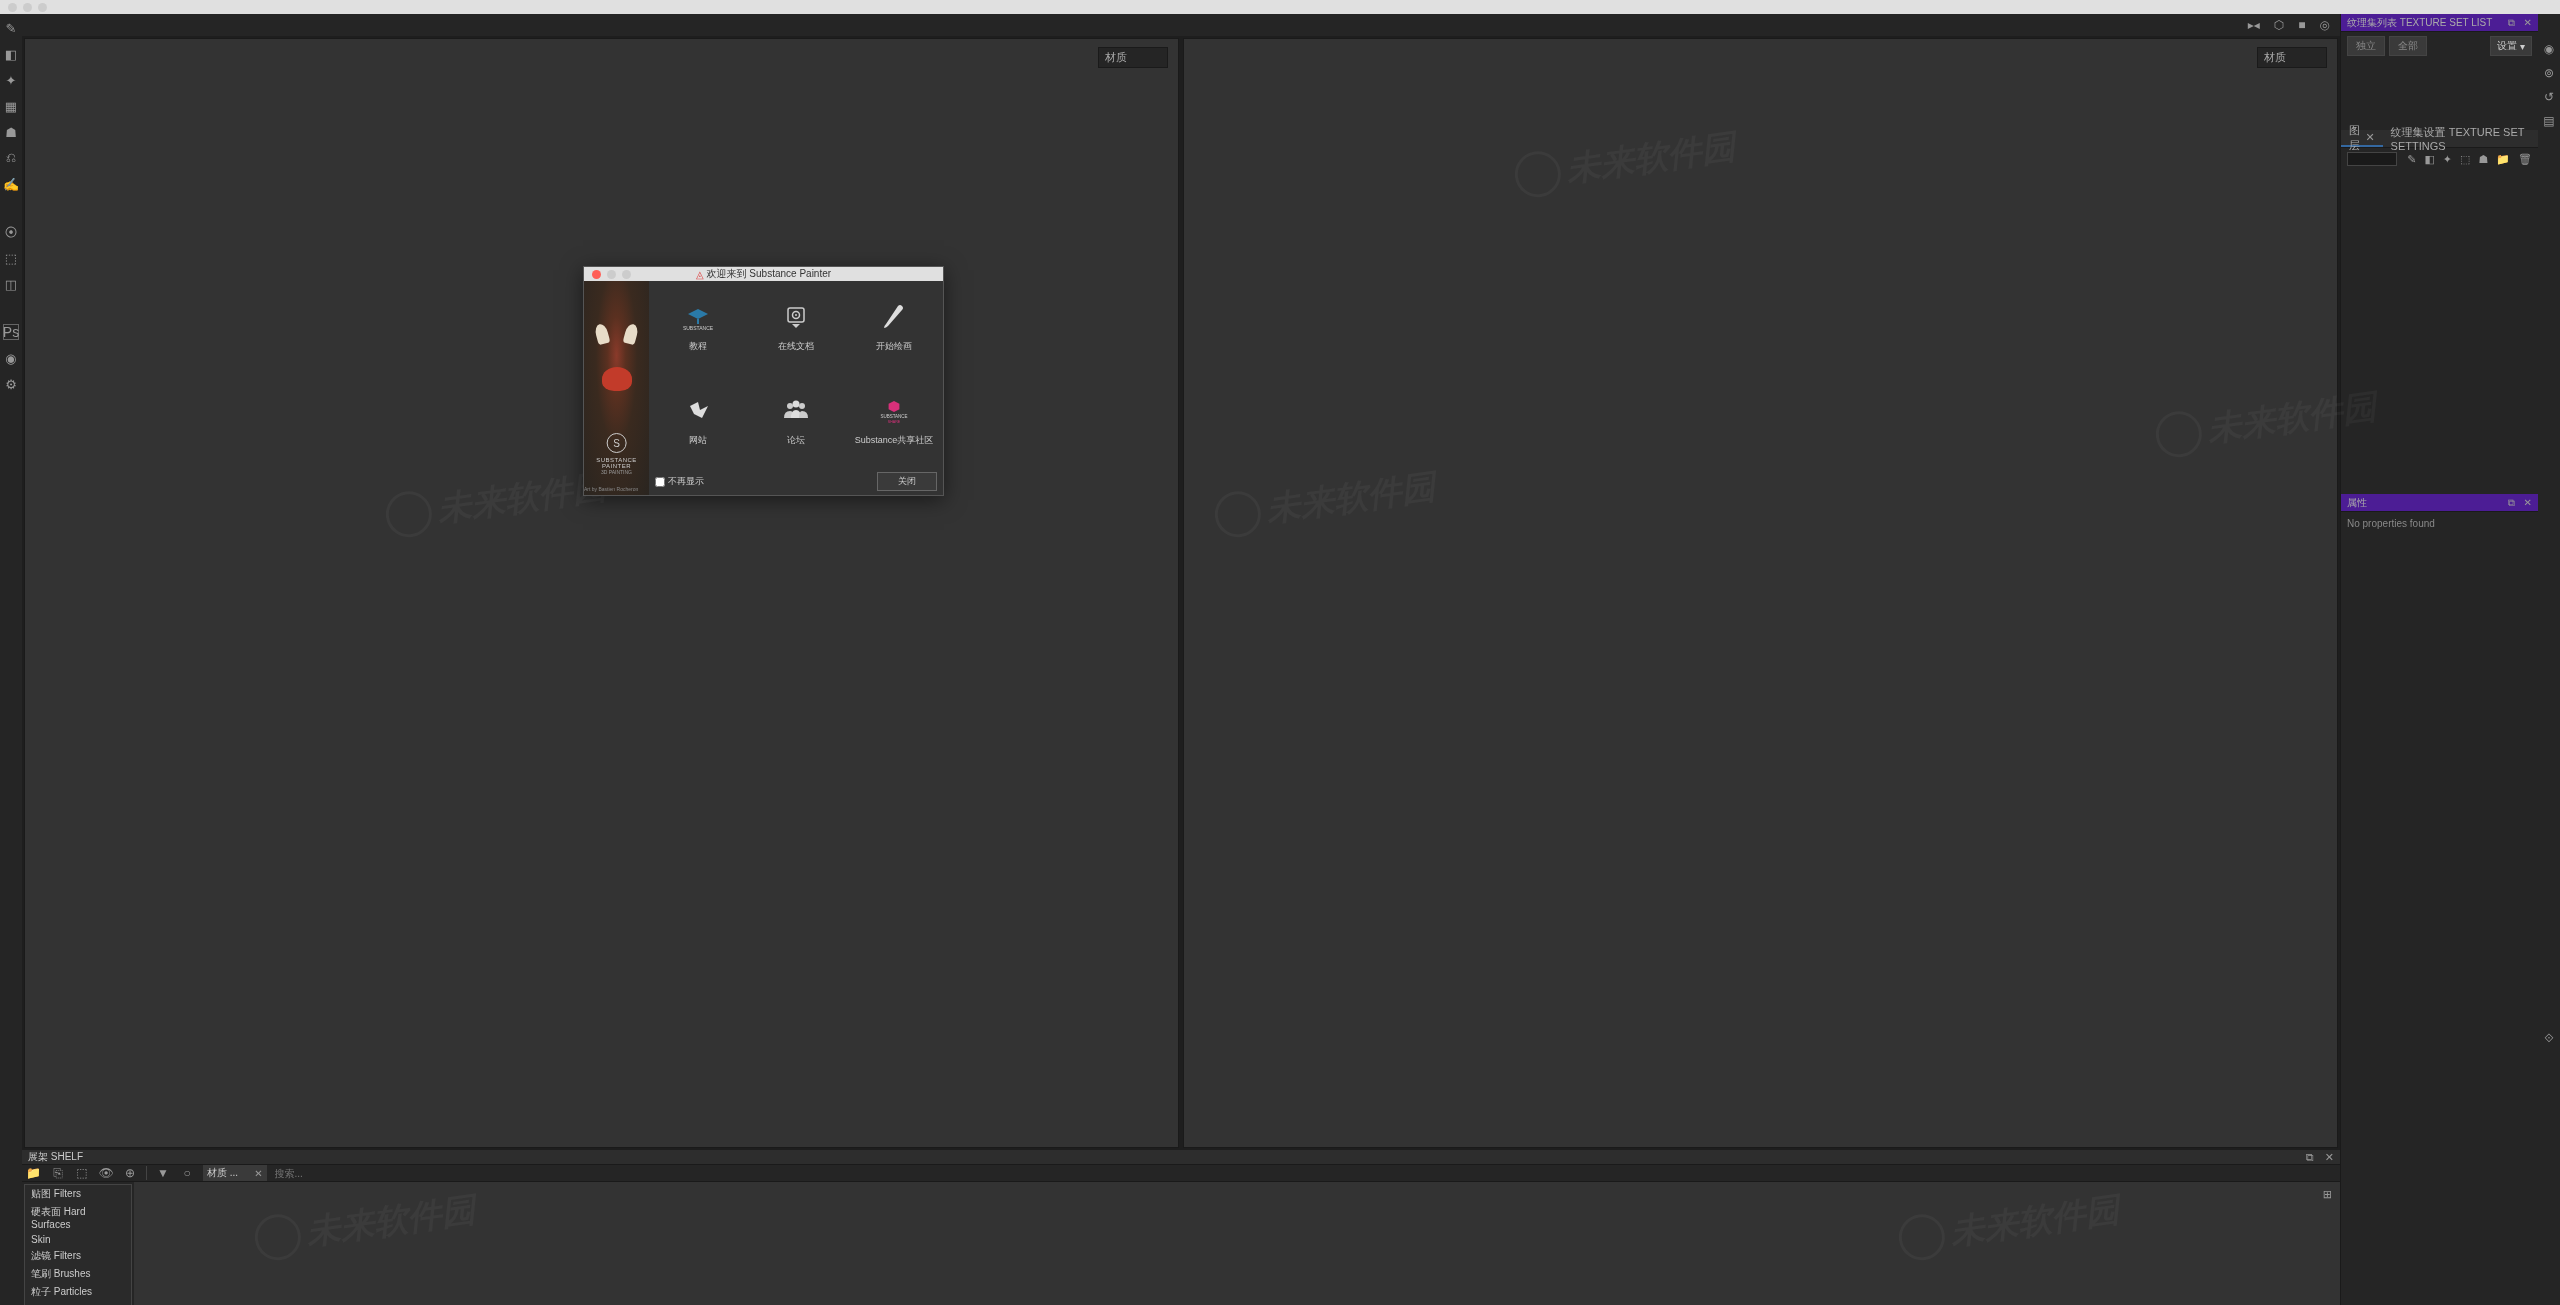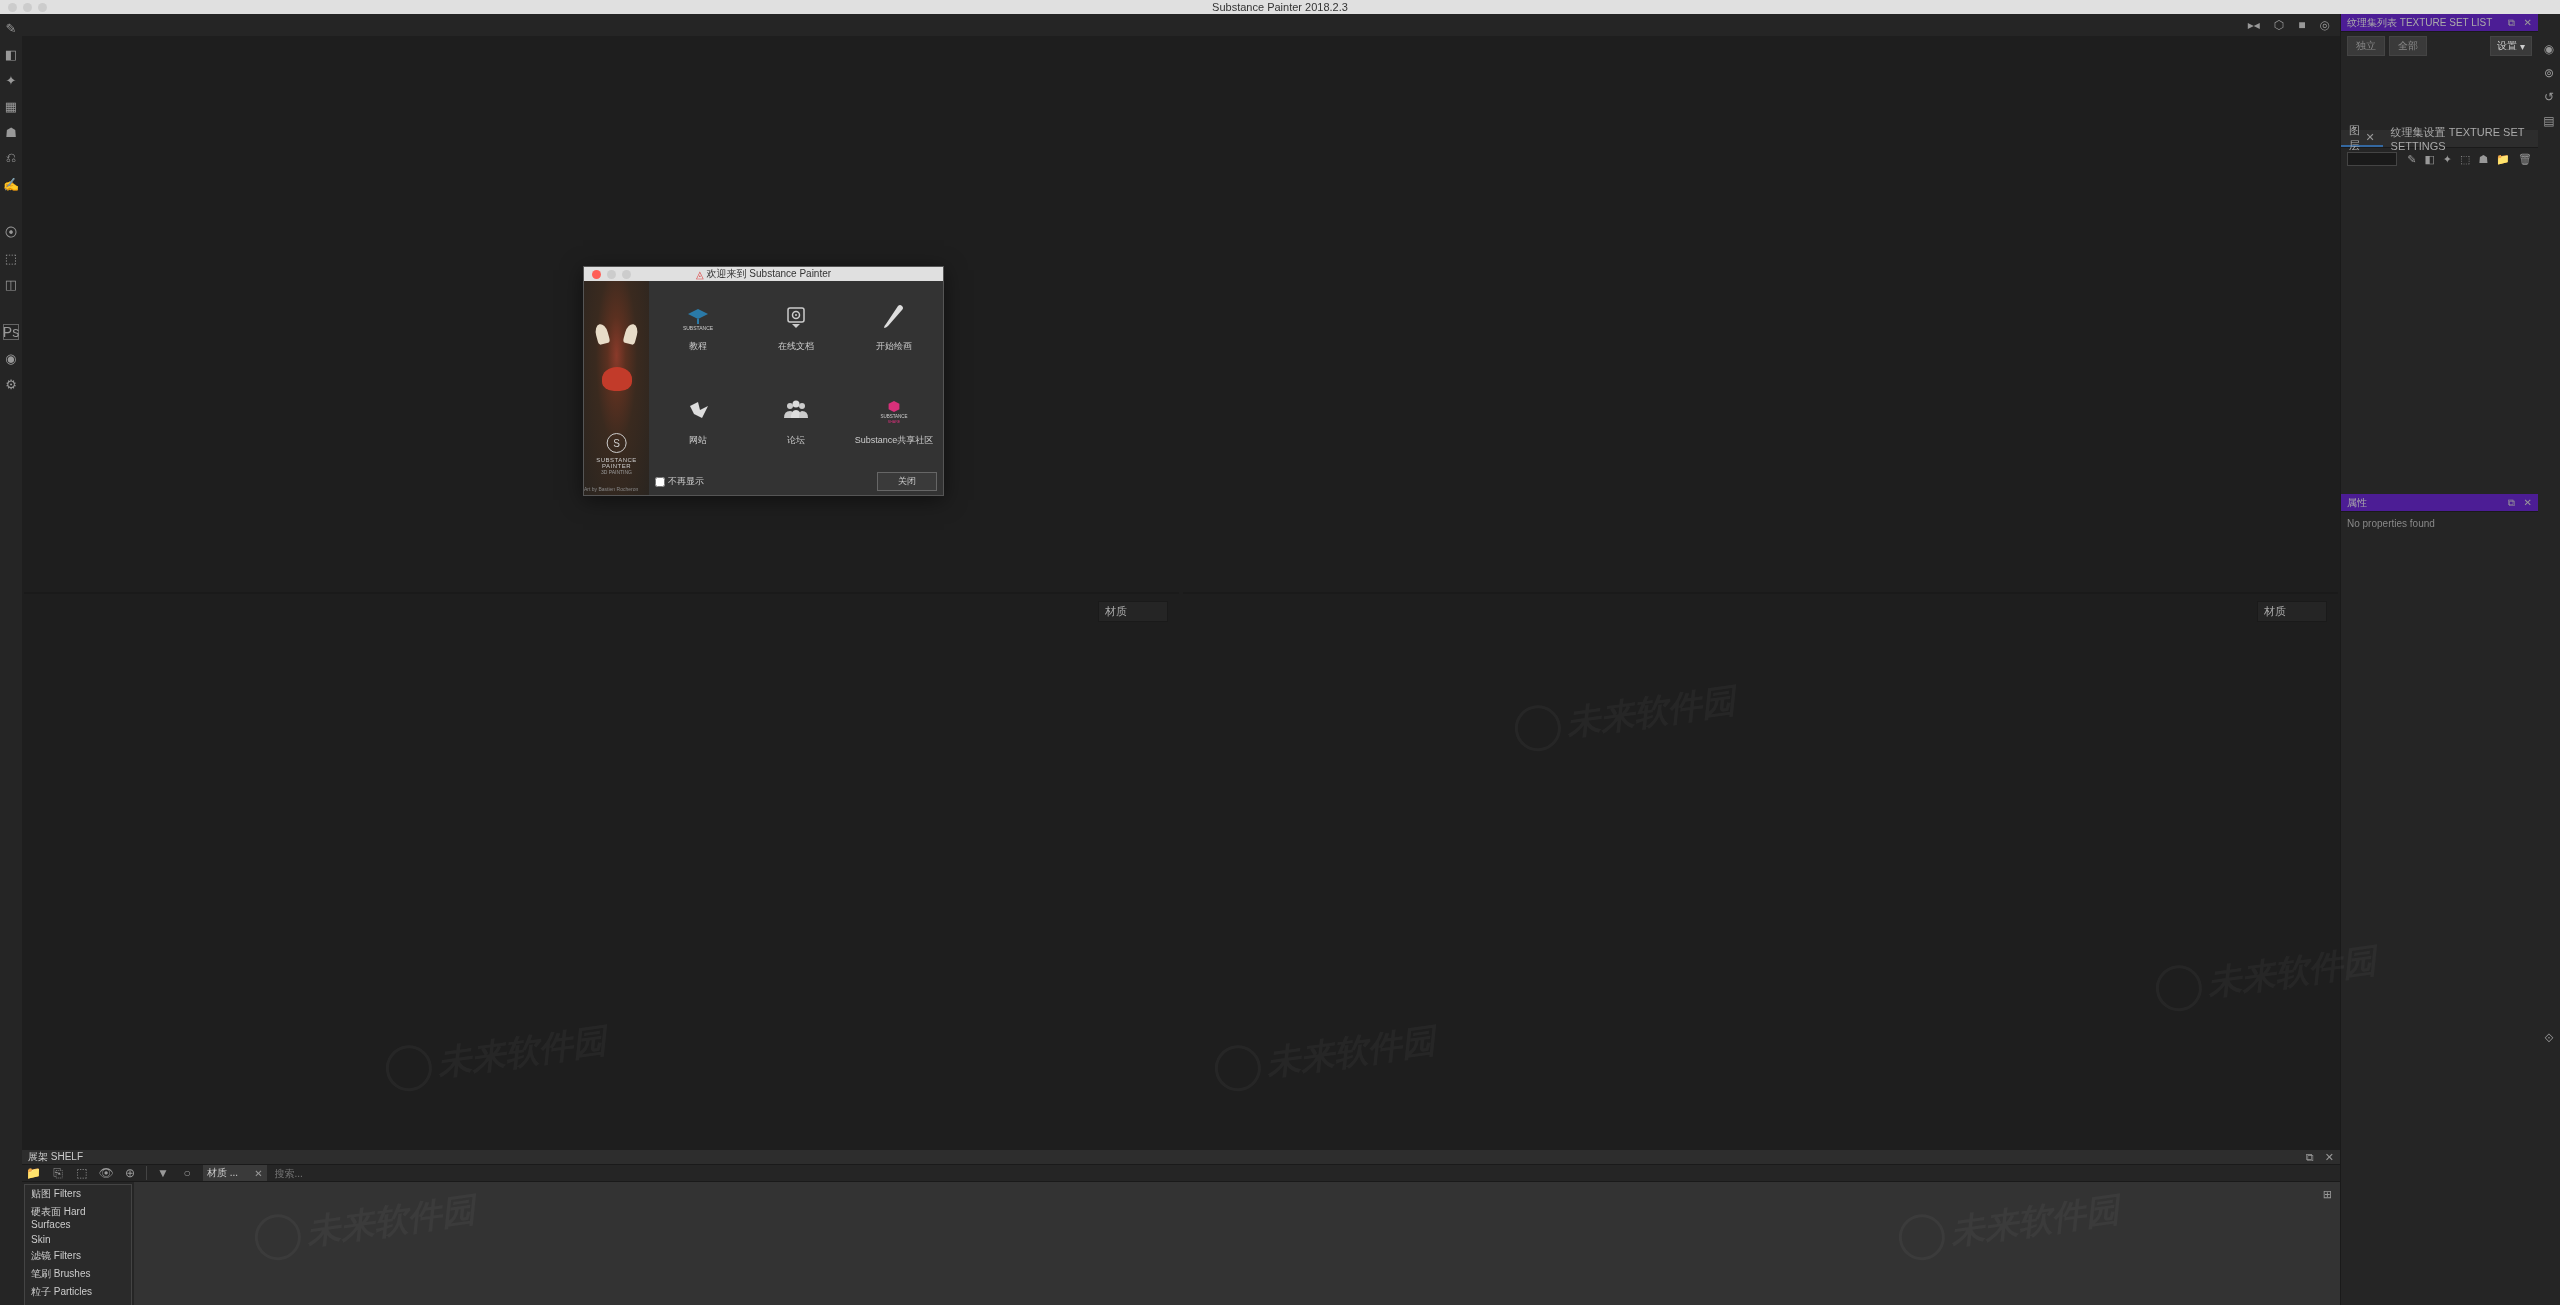--- a/index.html
+++ b/index.html
@@ -13,21 +13,21 @@
 .app { display: flex; height: calc(100% - 14px); }
 
 .vtoolbar { width: 22px; background: #252525; display: flex; flex-direction: column; align-items: center; padding-top: 6px; gap: 10px; }
 .vtoolbar .ticon { width: 16px; height: 16px; display: flex; align-items: center; justify-content: center; color: #999; font-size: 13px; cursor: pointer; }
 .vtoolbar .gap { height: 12px; }
 
 .center { flex: 1; display: flex; flex-direction: column; }
 .topicons { height: 22px; display: flex; justify-content: flex-end; align-items: center; gap: 14px; padding-right: 10px; background: #252525; }
 .topicons span { color: #999; font-size: 12px; cursor: pointer; }
 
-.viewports { flex: 1; display: flex; gap: 4px; padding: 2px; background: #1e1e1e; align-items: center; }
+.viewports { flex: 1; display: flex; gap: 4px; padding: 2px; background: #1e1e1e; }
 .vp { flex: 1; background: #333333; position: relative; border: 1px solid #1a1a1a; }
 .vplabel { position: absolute; top: 8px; right: 10px; background: #252525; border: 1px solid #1a1a1a; padding: 2px 40px 2px 6px; color: #aaa; font-size: 11px; }
 
 .shelf { height: 155px; background: #252525; display: flex; flex-direction: column; }
 .shelfhdr { height: 18px; display: flex; align-items: center; justify-content: space-between; padding: 0 6px; border-bottom: 1px solid #1a1a1a; background: #2d2d2d; }
 .shelfhdr .t { font-size: 10px; color: #ccc; }
 .shelfhdr .r span { margin-left: 8px; cursor: pointer; color: #999; }
 .shelftools { height: 22px; display: flex; align-items: center; padding: 0 4px; gap: 8px; border-bottom: 1px solid #1a1a1a; }
 .shelftools .licon { color: #999; width: 16px; text-align: center; cursor: pointer; font-size: 12px; }
 .shelftools .sep { width: 1px; height: 14px; background: #444; }
@@ -97,21 +97,20 @@
 </style>
 </head>
 <body>
 
 <div class="titlebar">
   <div class="traffic">
     <span></span>
     <span></span>
     <span></span>
   </div>
-  <div class="title">Substance Painter 2018.2.3</div>
 </div>
 
 <div class="app">
 
   <div class="vtoolbar">
     <span class="ticon">✎</span>
     <span class="ticon">◧</span>
     <span class="ticon">✦</span>
     <span class="ticon">▦</span>
     <span class="ticon">☗</span>

